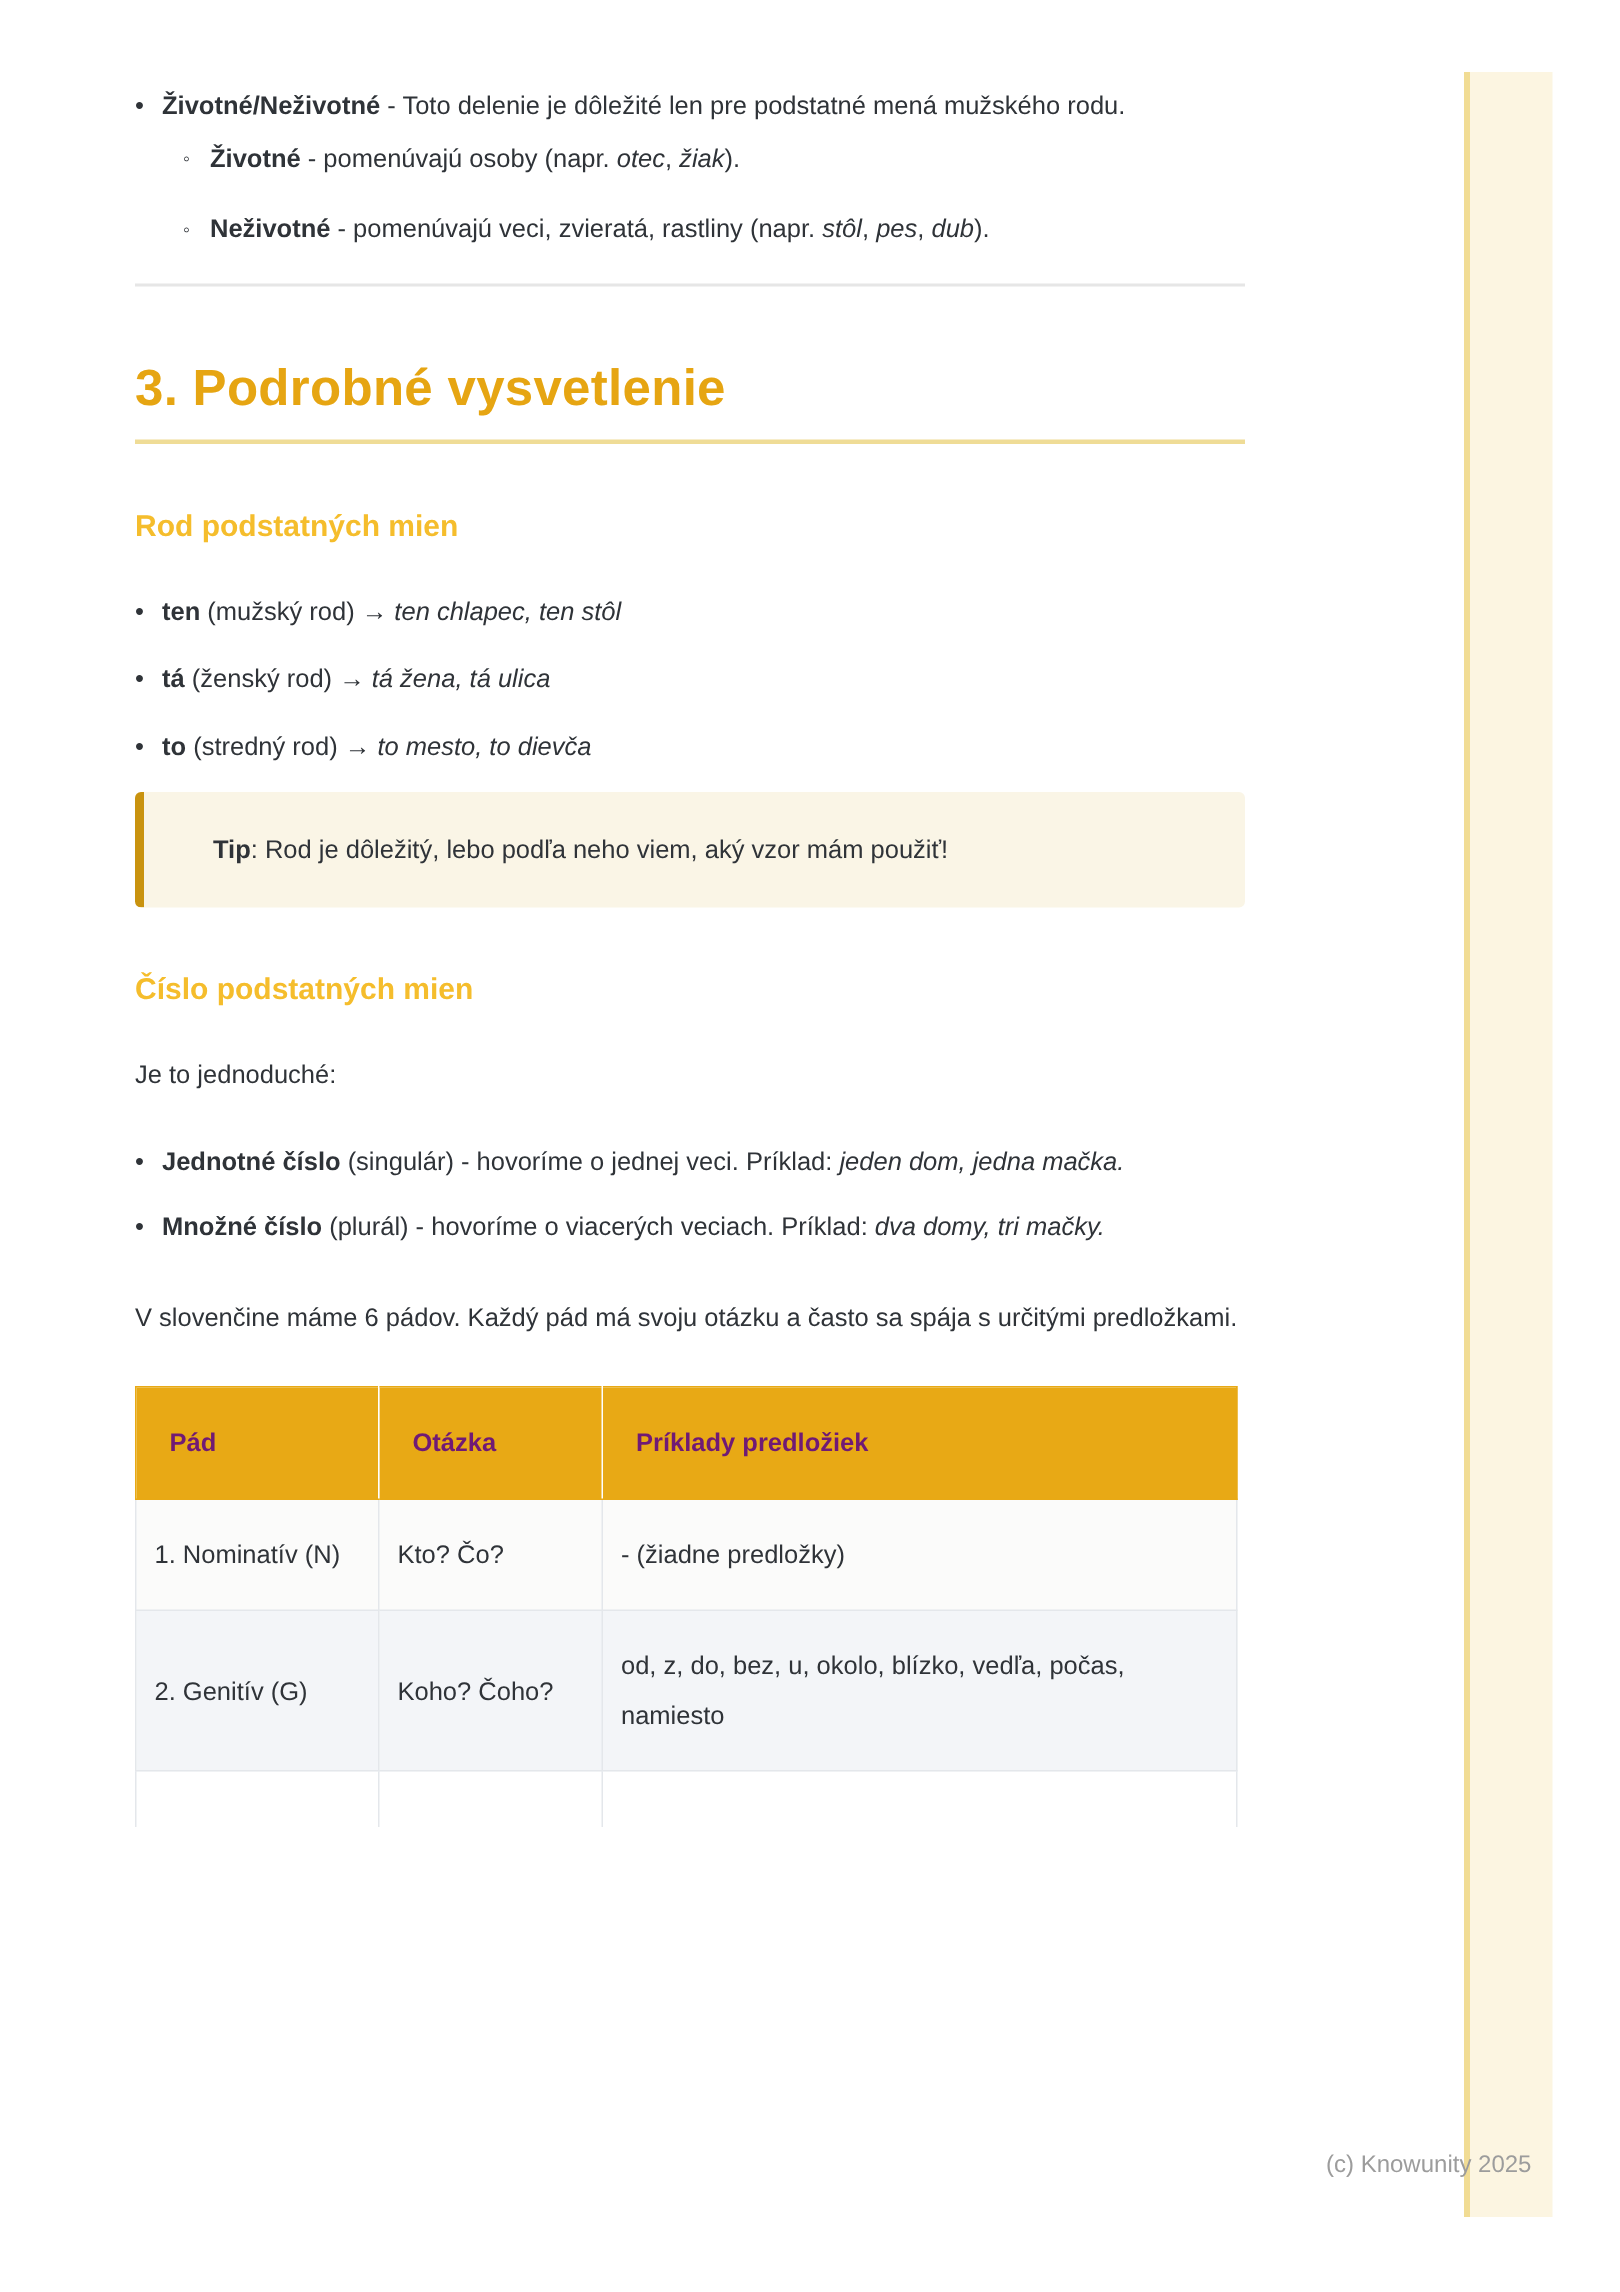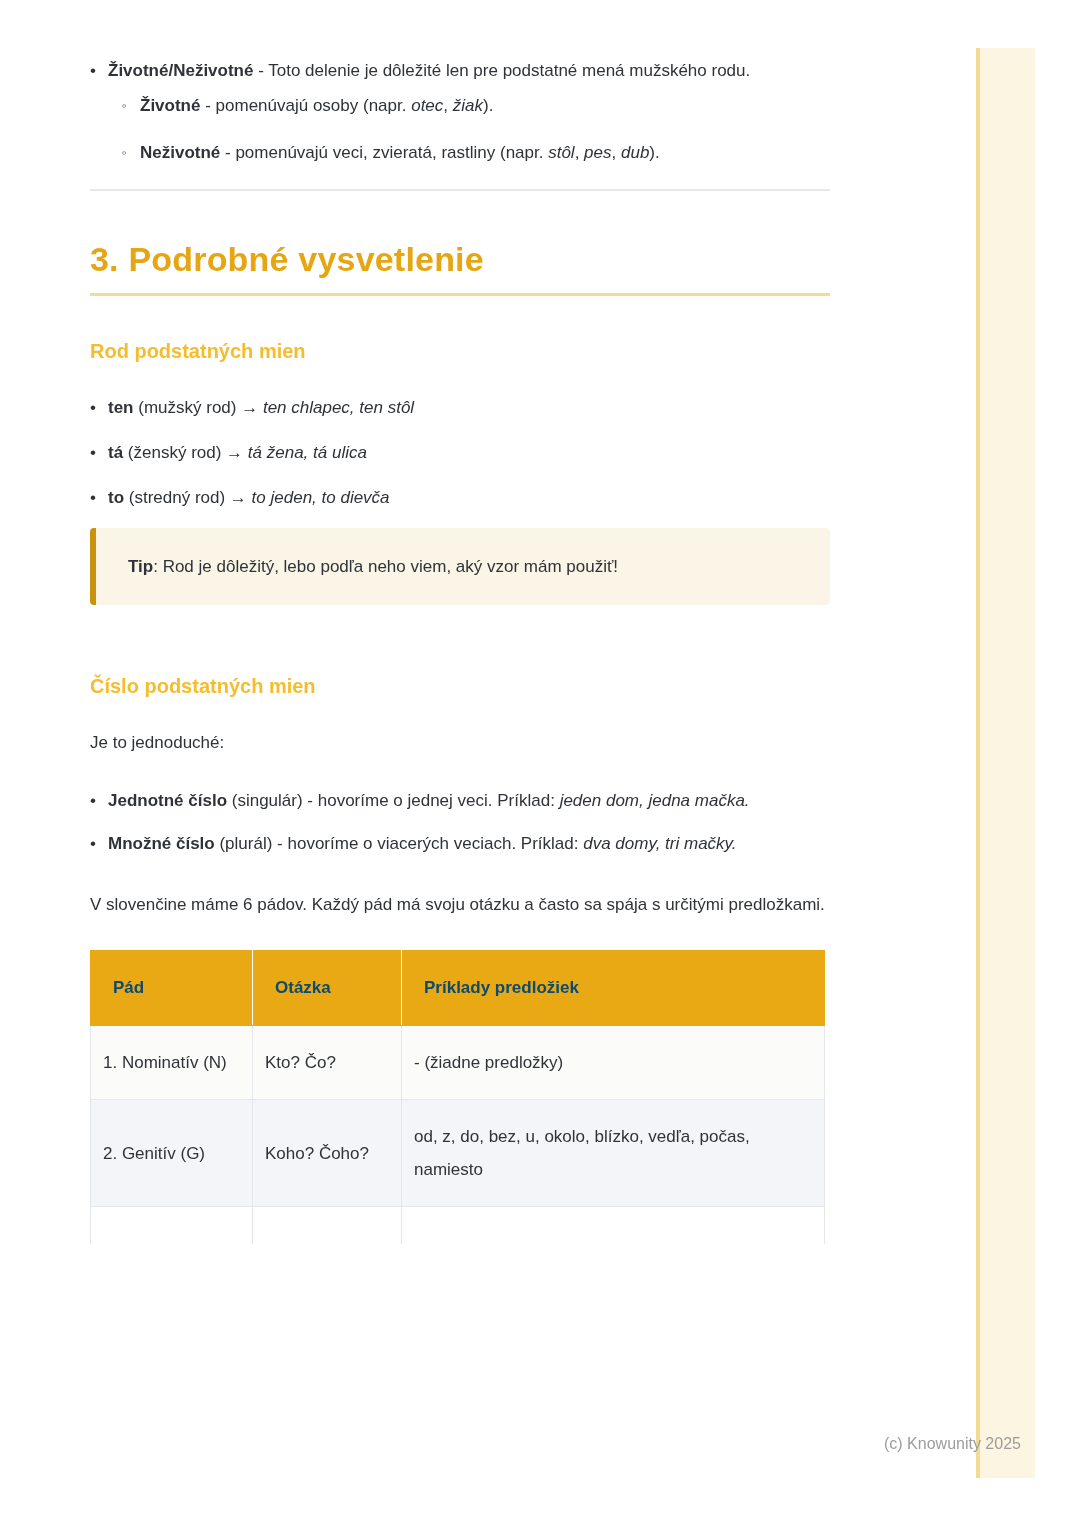--- a/index.html
+++ b/index.html
@@ -55,48 +55,48 @@
   }
   .h1-underline{height:3px;background:var(--underline);margin-top:14px;width:100%;}
 
   h2{
     margin-top:40px;
     font-size:20px;
     line-height:30px;
     font-weight:bold;
     color:var(--gold-h2);
   }
-  h2.mt-lg{margin-top:66px;}
+  h2.mt-lg{margin-top:40px;}
   h2.mt-md{margin-top:35px;}
 
   .intro{margin-top:28px;}
   .intro.tight{margin-top:25px;}
   .justify{text-align:justify;}
 
   .sec-list{margin-top:25px;}
   .sec-list li + li{margin-top:12px;}
   .sec-list.wrap li + li{margin-top:10px;}
 
   .tip{
     margin-top:14px;
     background:var(--tip-bg);
     border-left:6px solid var(--tip-border);
     border-radius:4px;
-    padding:22px 26px 22px 32px;
+    padding:22px 26px 22px 46px;
   }
 
   
   .table-clip{margin-top:29px;height:294px;overflow:hidden;}
   table{border-collapse:collapse;width:734px;table-layout:fixed;}
   col.c1{width:162px;}
   col.c2{width:149px;}
   col.c3{width:423px;}
   th{
     background:var(--th-bg);
-    color:#0c4a6e;
+    color:#701a75;
     font-weight:bold;
     text-align:left;
     font-size:17px;
     line-height:28px;
     padding:23px 10px 23px 22px;
     border:1px solid var(--th-bg);
     border-right:1px solid #fff;
   }
   th:last-child{border-right:1px solid var(--th-bg);}
   td{
@@ -165,21 +165,21 @@
     <li>
       <span class="marker m1">•</span>
       <div class="li-text"><span class="b">ten</span><span> (mužský rod) → </span><span class="i">ten chlapec, ten stôl</span></div>
     </li>
     <li>
       <span class="marker m1">•</span>
       <div class="li-text"><span class="b">tá</span><span> (ženský rod) → </span><span class="i">tá žena, tá ulica</span></div>
     </li>
     <li>
       <span class="marker m1">•</span>
-      <div class="li-text"><span class="b">to</span><span> (stredný rod) → </span><span class="i">to jeden, to dievča</span></div>
+      <div class="li-text"><span class="b">to</span><span> (stredný rod) → </span><span class="i">to mesto, to dievča</span></div>
     </li>
   </ul>
 
   <div class="tip"><span class="b">Tip</span><span>: Rod je dôležitý, lebo podľa neho viem, aký vzor mám použiť!</span></div>
 
   <h2 class="mt-lg">Číslo podstatných mien</h2>
   <p class="intro tight">Je to jednoduché:</p>
 
   <ul class="blist sec-list wrap">
     <li>

